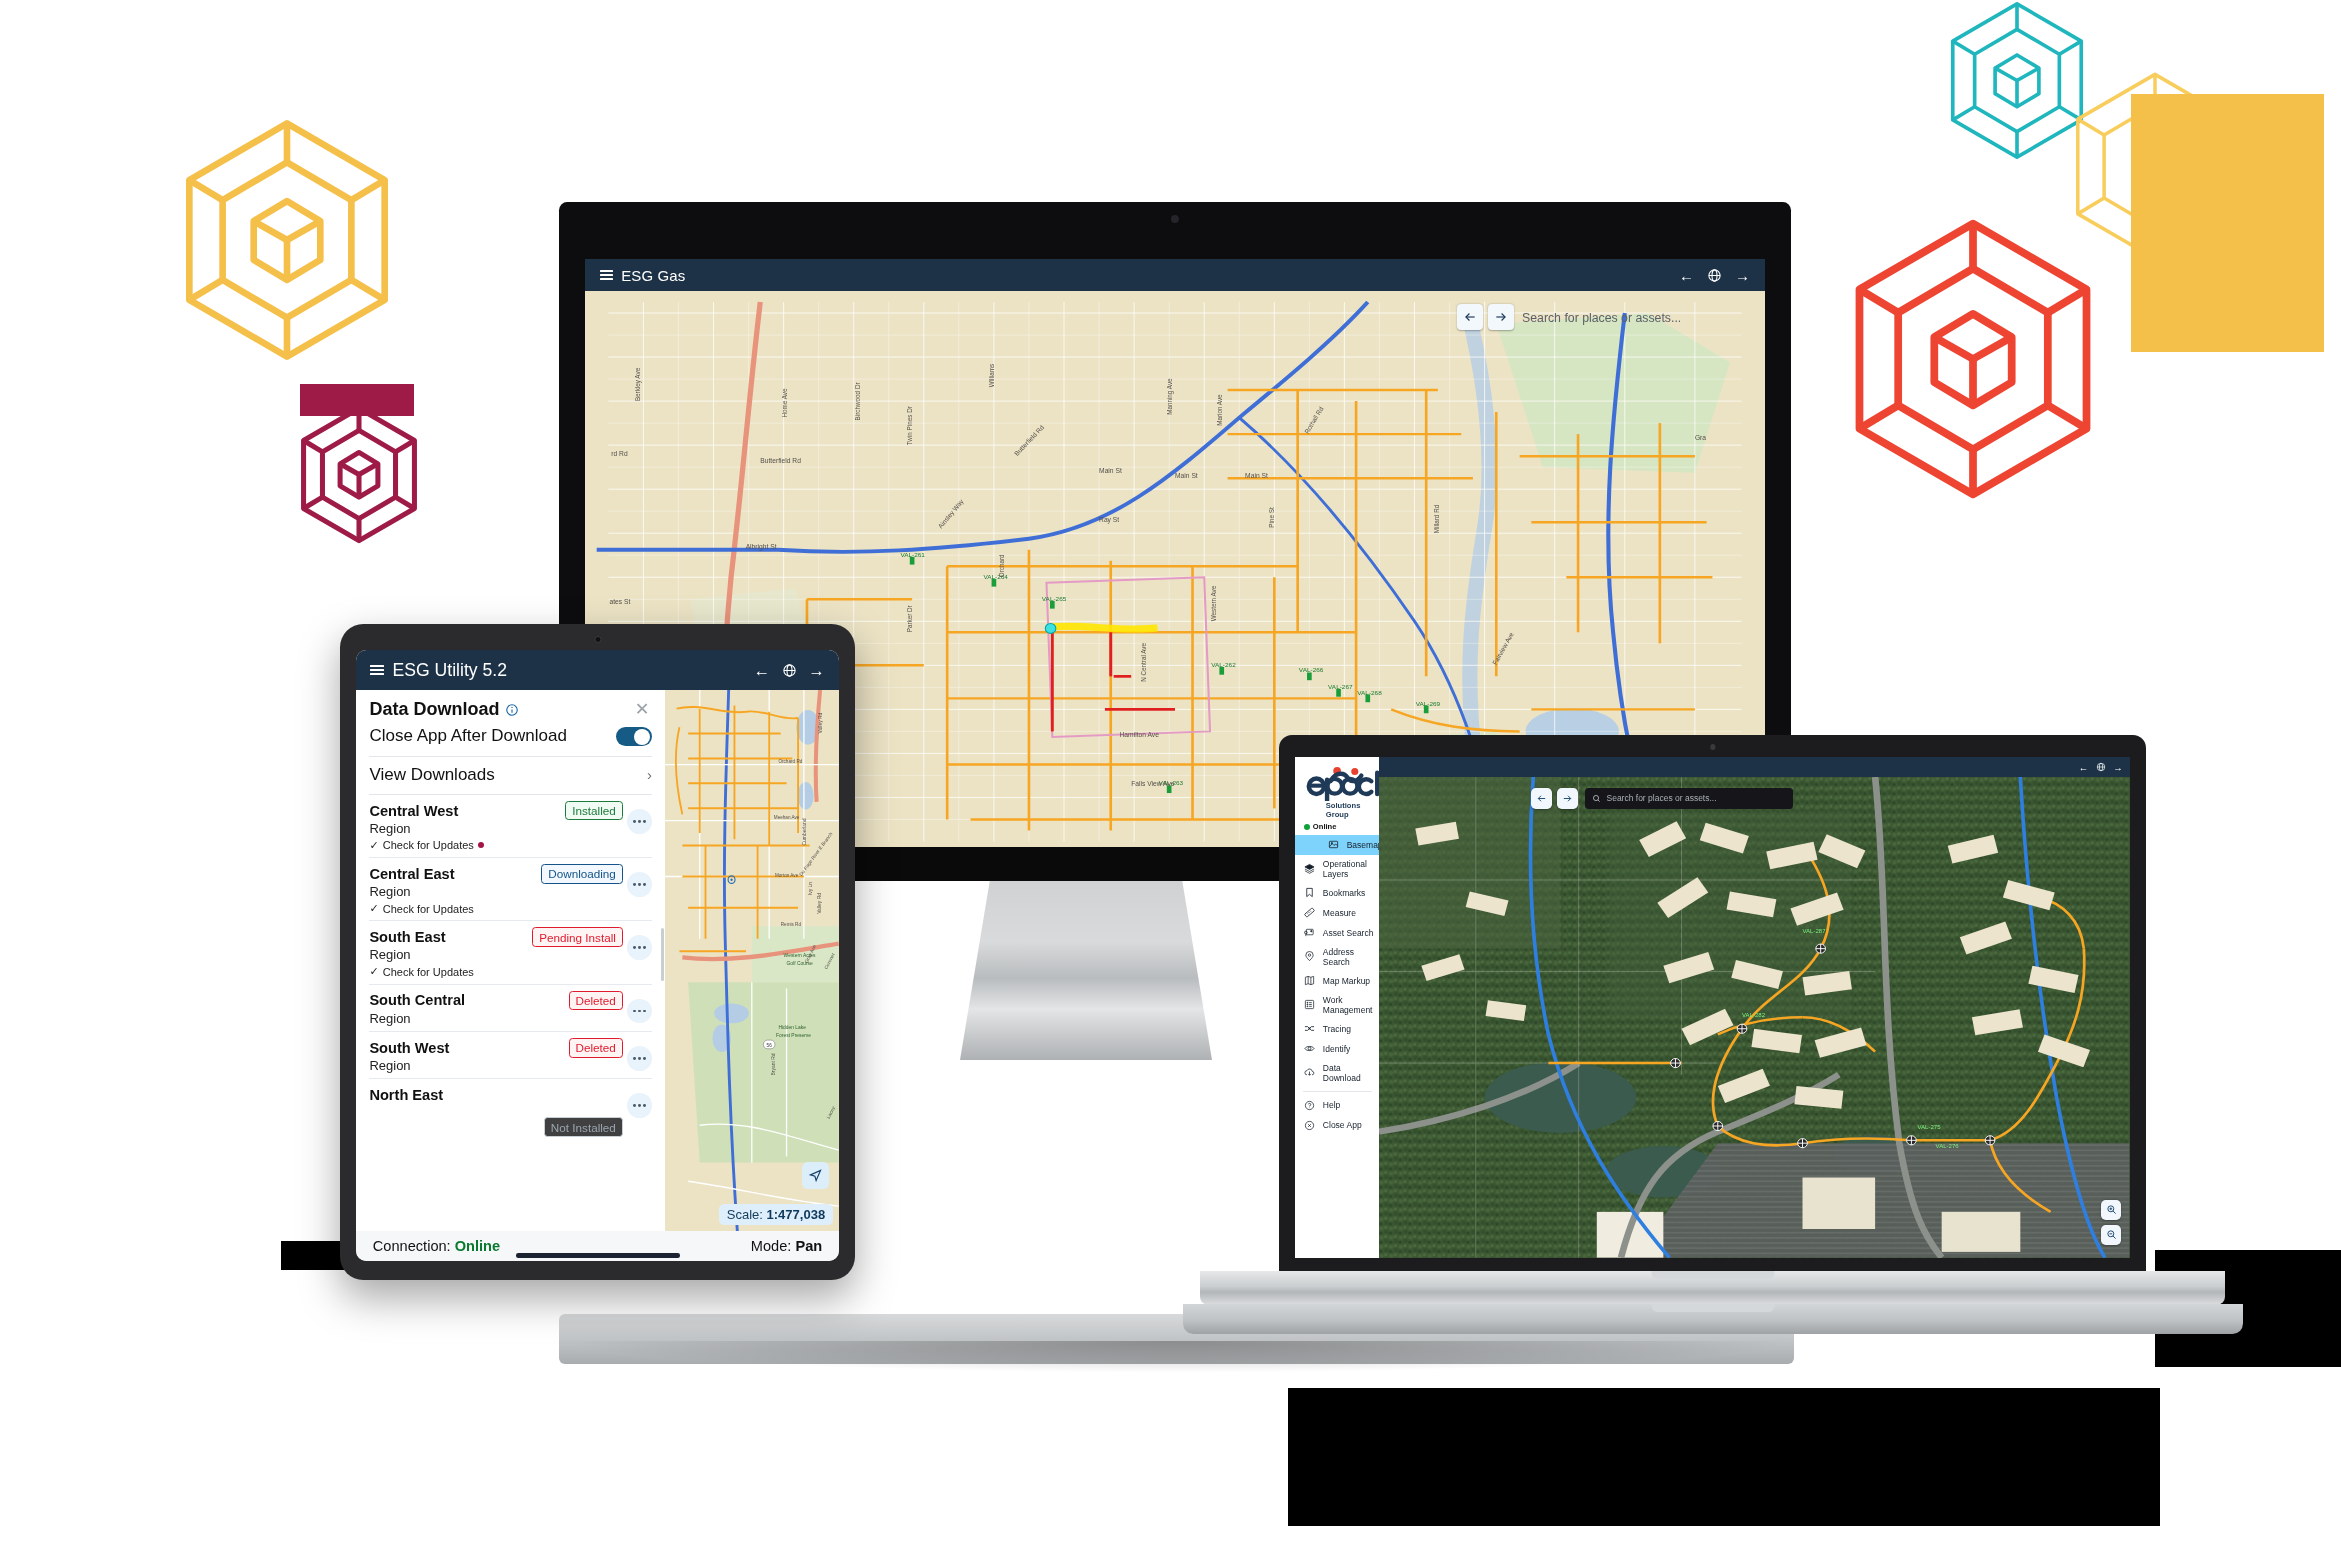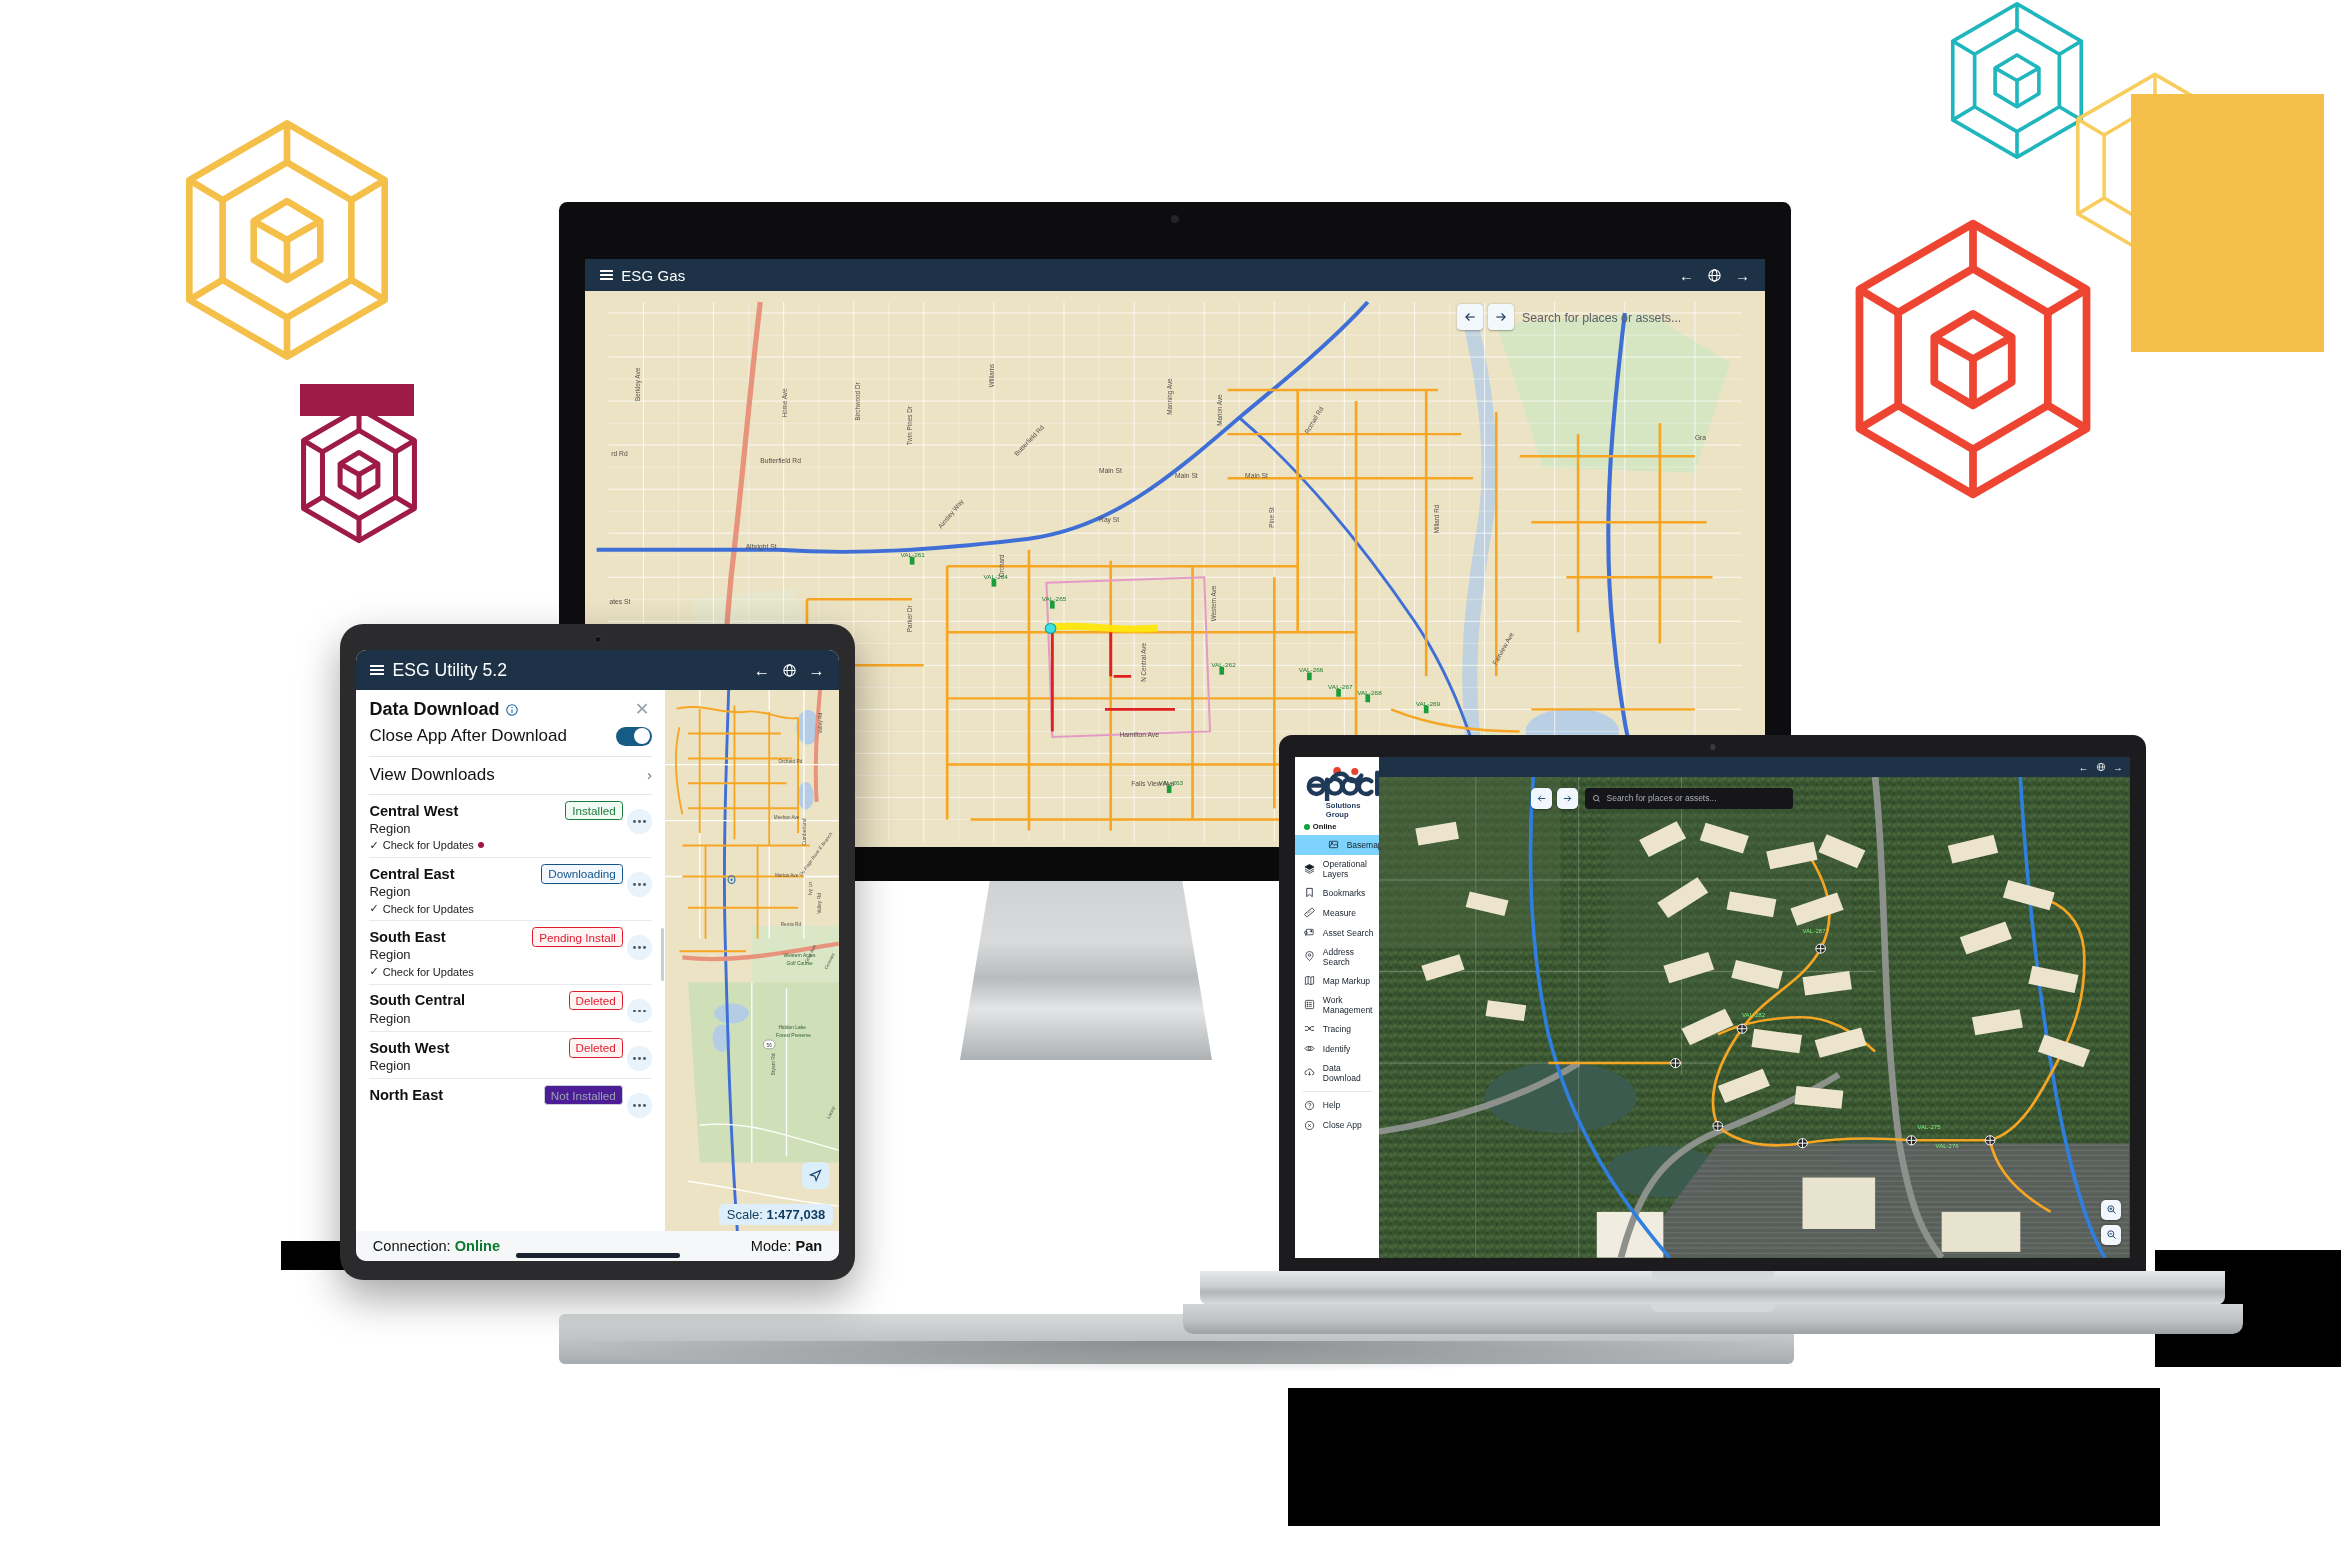--- a/index.html
+++ b/index.html
@@ -69,21 +69,21 @@
     justify-content:space-between;padding:0 16.4px;font-size:14.6px;color:#111;}
   .tab-homebar{position:absolute;left:50%;bottom:3.5px;transform:translateX(-50%);
     width:164px;height:4.7px;border-radius:2.3px;background:#1c2330;}
 
   .dd-head{display:flex;align-items:center;justify-content:space-between;
     padding:9.4px 13px 3.5px 13px;}
   .dd-title{font-size:18px;font-weight:bold;color:#111;display:flex;
     align-items:center;gap:5.3px;}
   .dd-close{width:20px;height:20px;display:flex;align-items:center;
     justify-content:center;color:#9aa1a9;font-size:17.6px;line-height:1;cursor:pointer;}
-  .dd-row-toggle{display:flex;align-items:center;justify-content:space-between;
+  .dd-row-toggle{display:flex;align-items:flex-end;justify-content:space-between;
     padding:2.3px 13px 9.4px 13px;}
   .dd-row-toggle .lbl{font-size:17px;color:#111;}
   .switch{width:36px;height:19.3px;border-radius:10px;background:#155b86;
     position:relative;cursor:pointer;}
   .switch i{position:absolute;right:1.8px;top:1.8px;width:16px;height:16px;
     border-radius:50%;background:#fff;}
   .hr{height:0.6px;background:#e2e5e9;margin:0 13px;}
   .dd-view{display:flex;align-items:center;justify-content:space-between;
     padding:8.8px 13px;font-size:17px;color:#111;cursor:pointer;}
   .dd-list{flex:1;overflow:hidden;}
@@ -93,21 +93,21 @@
   .dd-sub{font-size:13px;color:#222;margin-top:2.3px;}
   .dd-upd{font-size:11px;color:#222;margin-top:2.9px;display:flex;
     align-items:center;gap:4.1px;}
   .dot-red{width:5.9px;height:5.9px;border-radius:50%;background:#a2174a;display:inline-block;}
   .badge{font-size:11.7px;padding:2.3px 5.9px;border-radius:3.5px;border:0.9px solid;
     white-space:nowrap;}
   .b-installed{color:#1e7a3c;border-color:#1e7a3c;background:#f0fbf3;}
   .b-downloading{color:#15548a;border-color:#15548a;background:#f2f8fd;}
   .b-pending{color:#e01b2e;border-color:#e01b2e;background:#fef4f4;}
   .b-deleted{color:#e01b2e;border-color:#e01b2e;background:#fef4f4;}
-  .b-notinstalled{color:#9aa4af;border-color:#c8d0d8;background:#4c1d95;}
+  .b-notinstalled{color:#9aa4af;border-color:#c8d0d8;background:#404040;margin-top:32px;}
   .kebab{width:24.6px;height:24.6px;border-radius:50%;background:#e9f3fb;
     display:flex;align-items:center;justify-content:center;gap:2.3px;flex:0 0 24.6px;
     margin-top:8.2px;cursor:pointer;}
   .kebab b{width:2.9px;height:2.9px;border-radius:50%;background:#4a5b6b;display:block;}
   .dd-sep{height:0.6px;background:#e6e9ed;margin:0 13px;}
   .scale-pill{position:absolute;right:5.9px;bottom:5.9px;background:#dfeefb;
     border-radius:5.3px;padding:2.9px 7.6px;font-size:13px;color:#15405e;z-index:4;}
   .scale-pill b{color:#0d3a5c;}
   .loc-btn{position:absolute;right:9.4px;bottom:42px;width:27px;height:27px;
     border-radius:5.9px;background:#ddeefb;display:flex;align-items:center;

